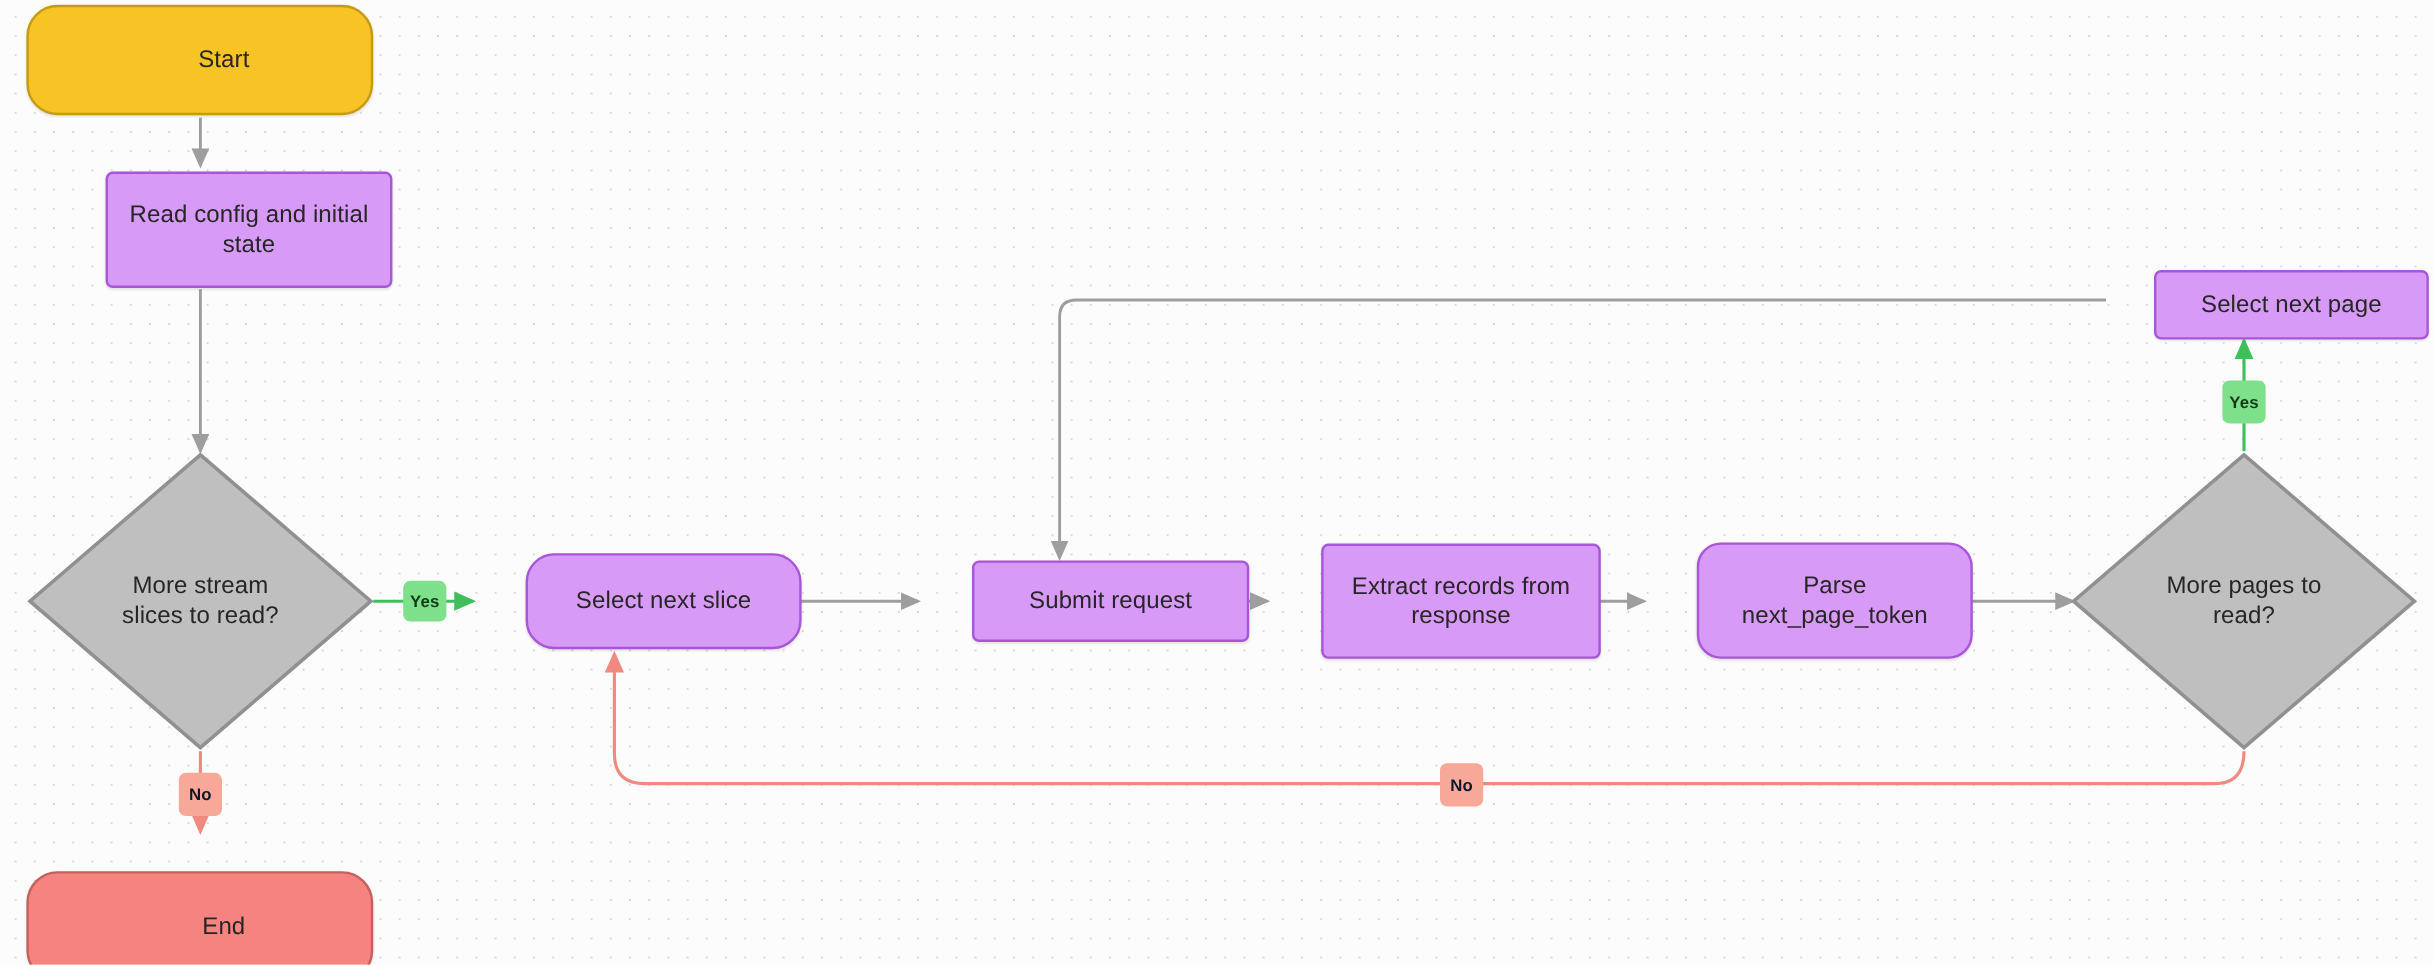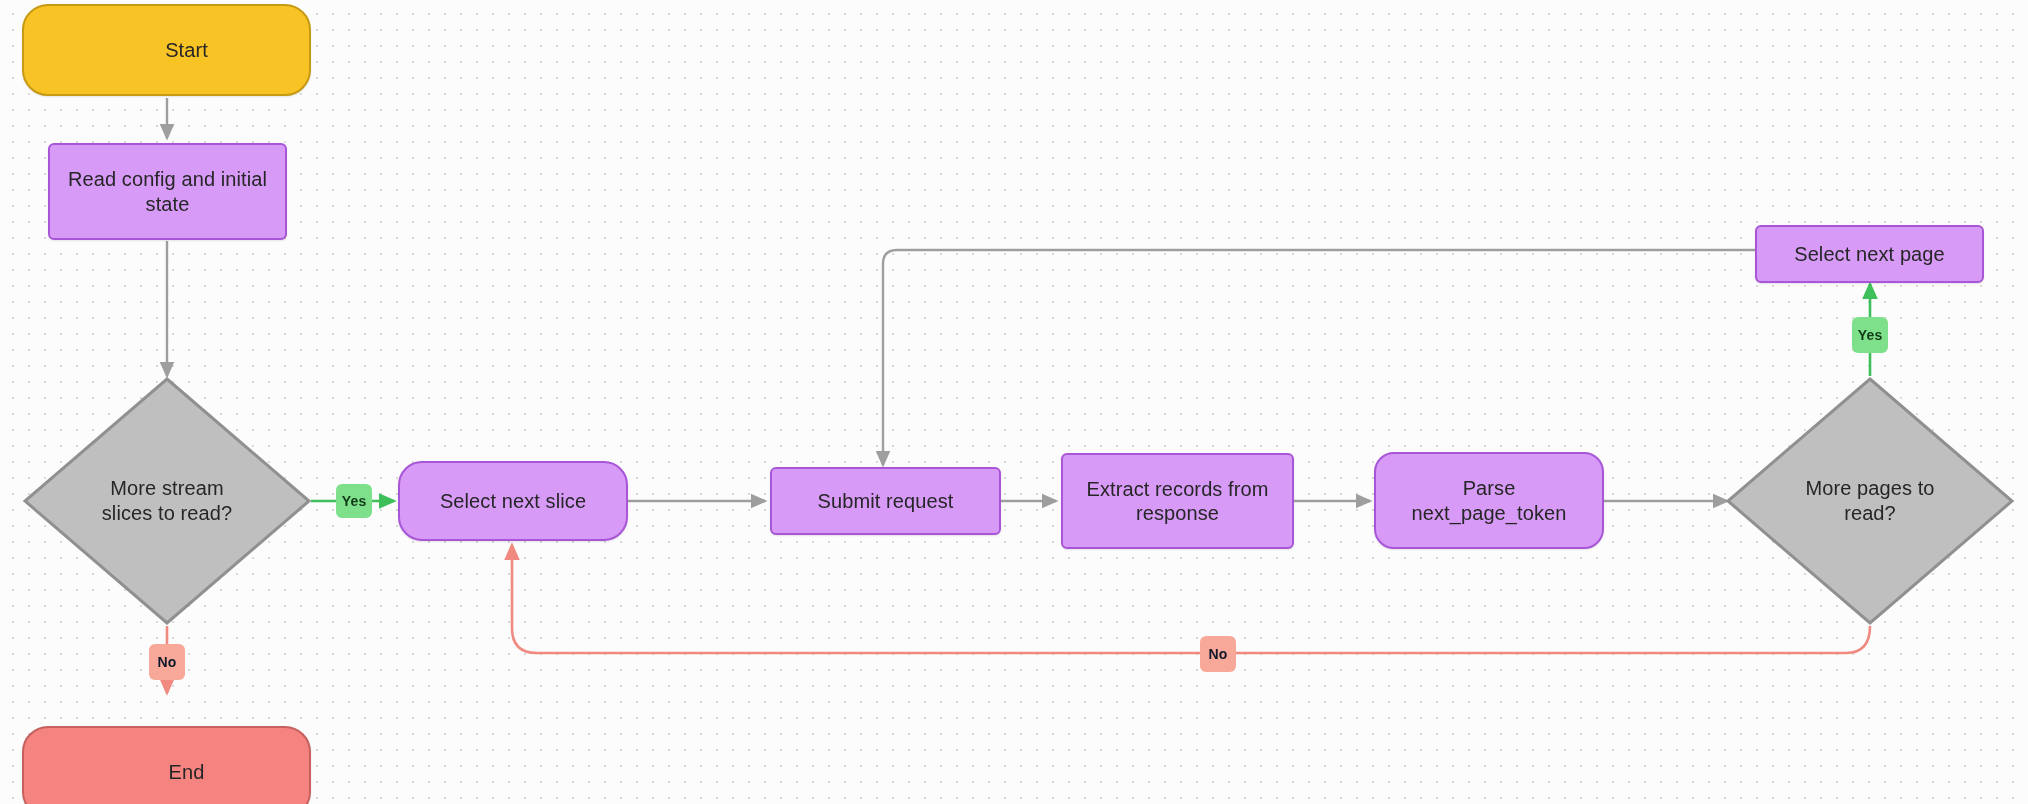--- a/index.html
+++ b/index.html
@@ -49,20 +49,21 @@
   .node-terminal.end {
     background: #f5837f;
     border-color: #c4605e;
   }
   .node-process {
     background: #d79af7;
     border: 2px solid #a855d8;
     border-radius: 6px;
     box-shadow: 0 1px 2px rgba(0,0,0,0.10);
     padding: 16px 10px;
+    margin-left: 40px;
   }
   .node-decision {
     background: transparent;
     border: none;
   }
   .diamond-shape {
     position: absolute;
     left: 0;
     top: 0;
     width: 100%;

